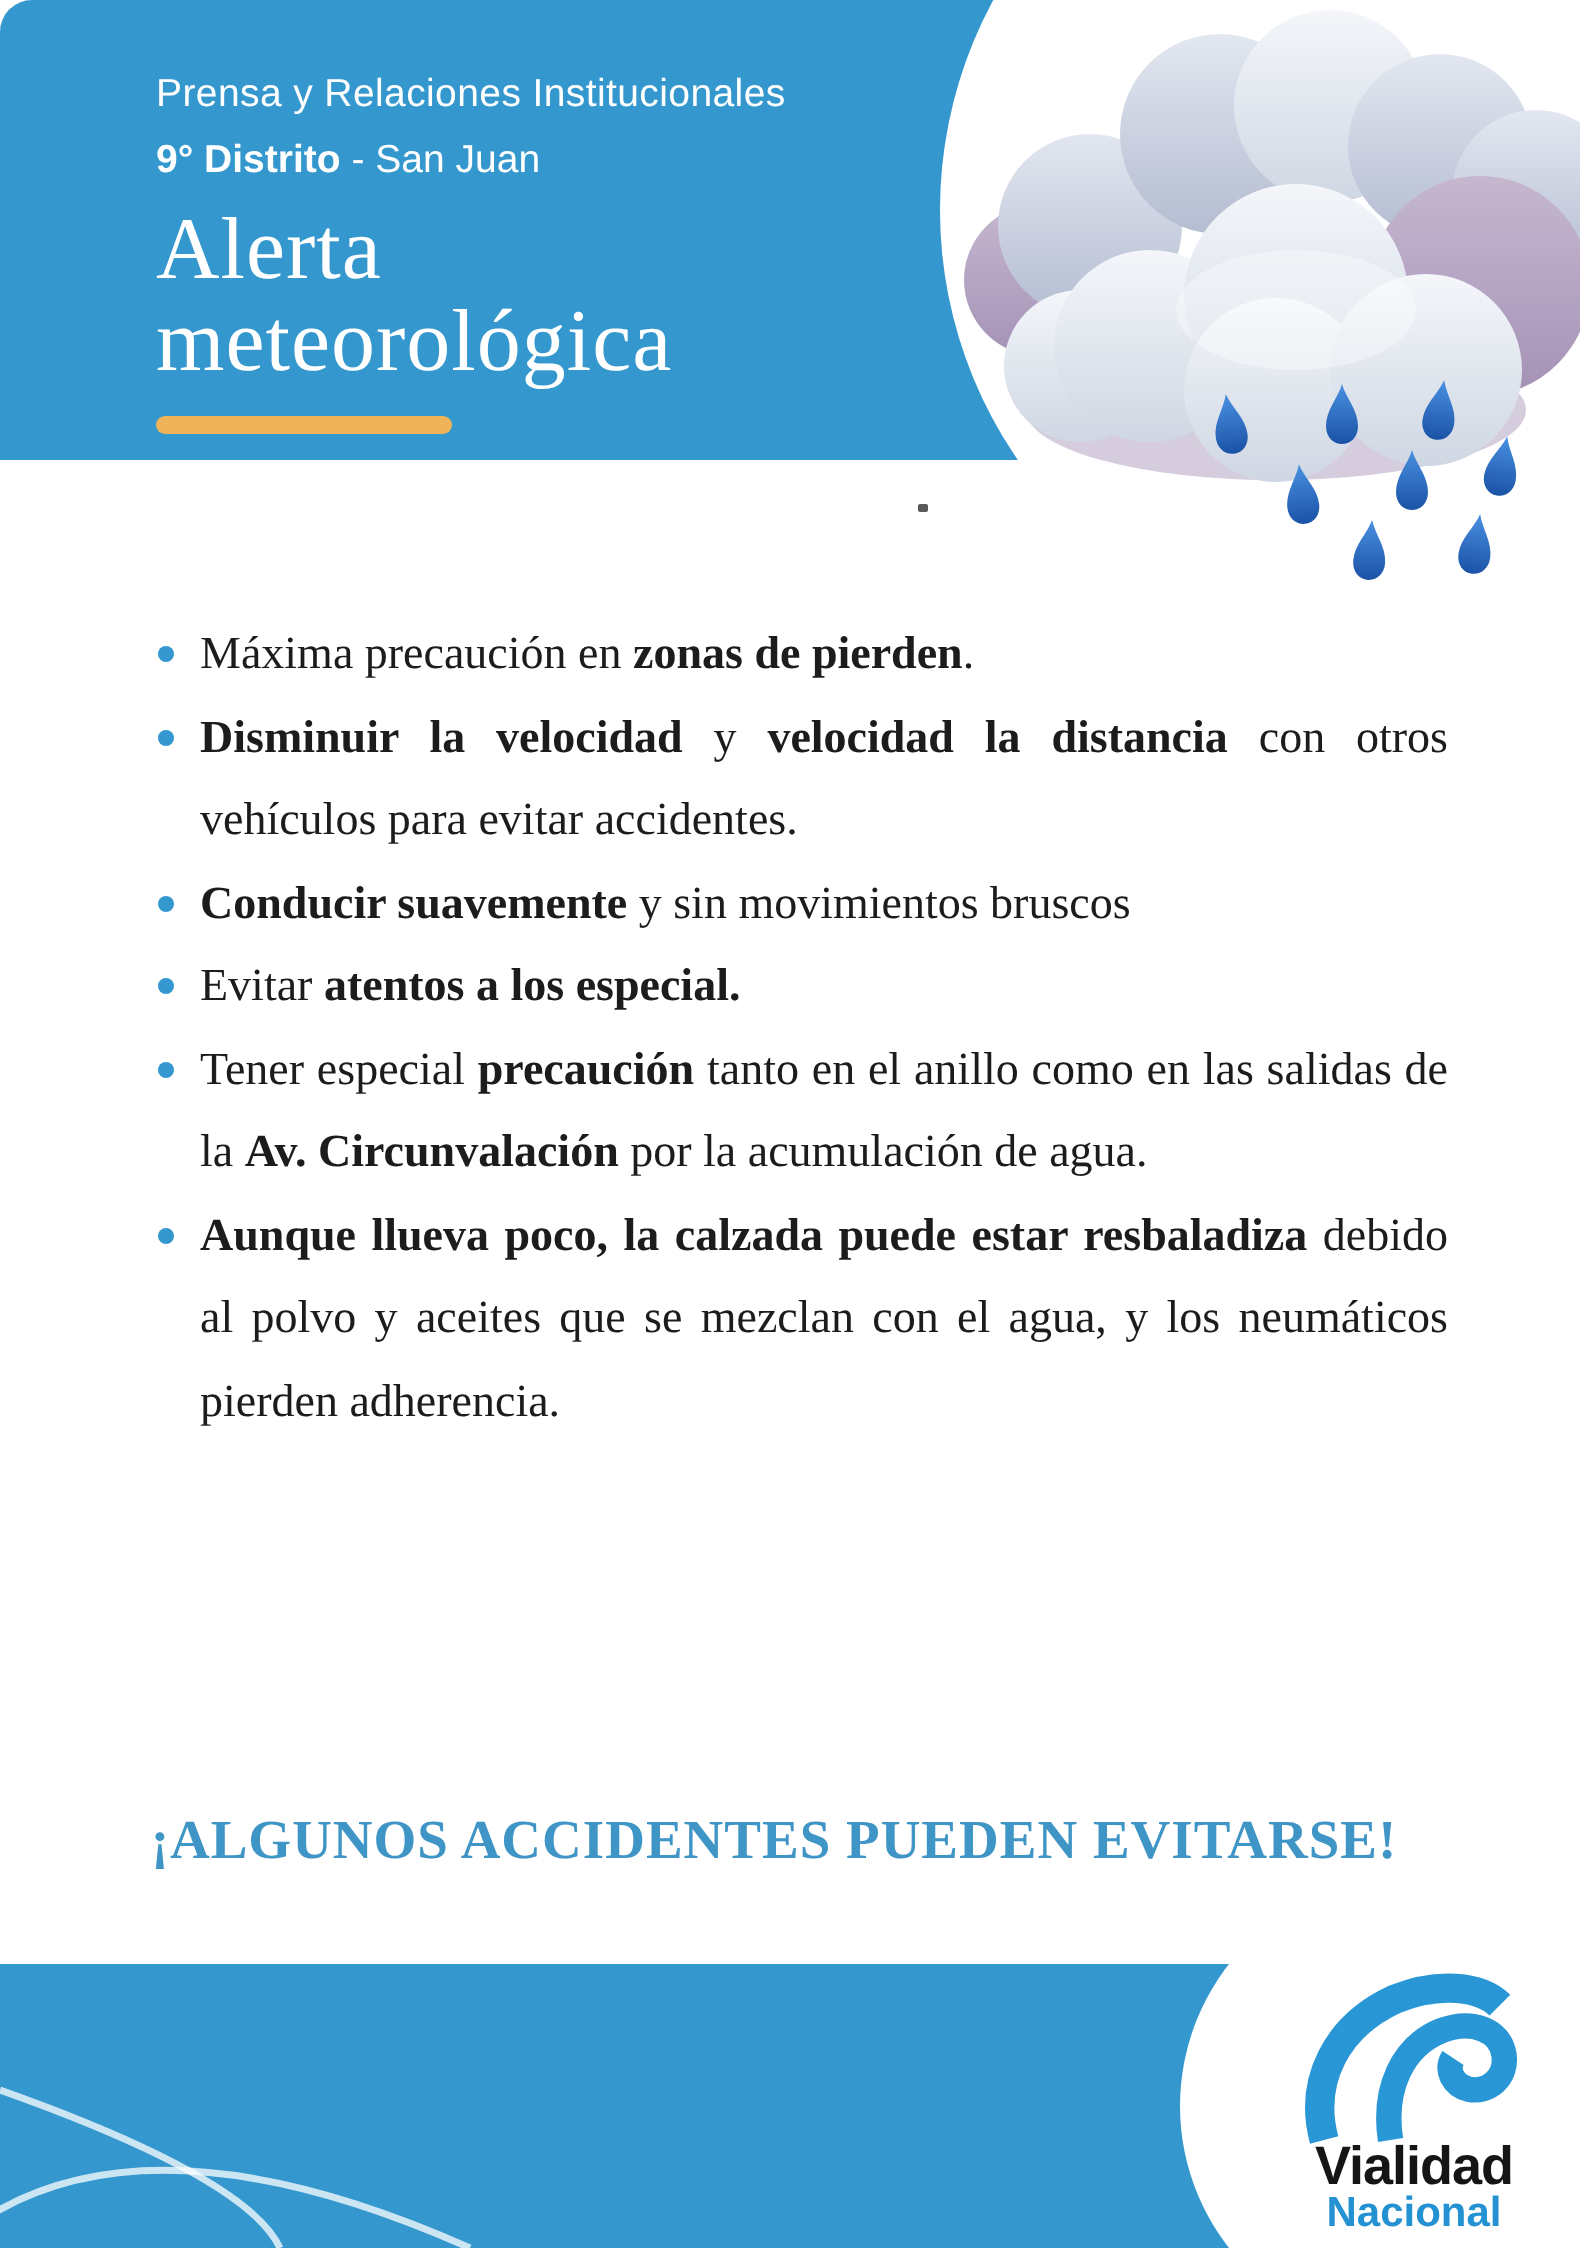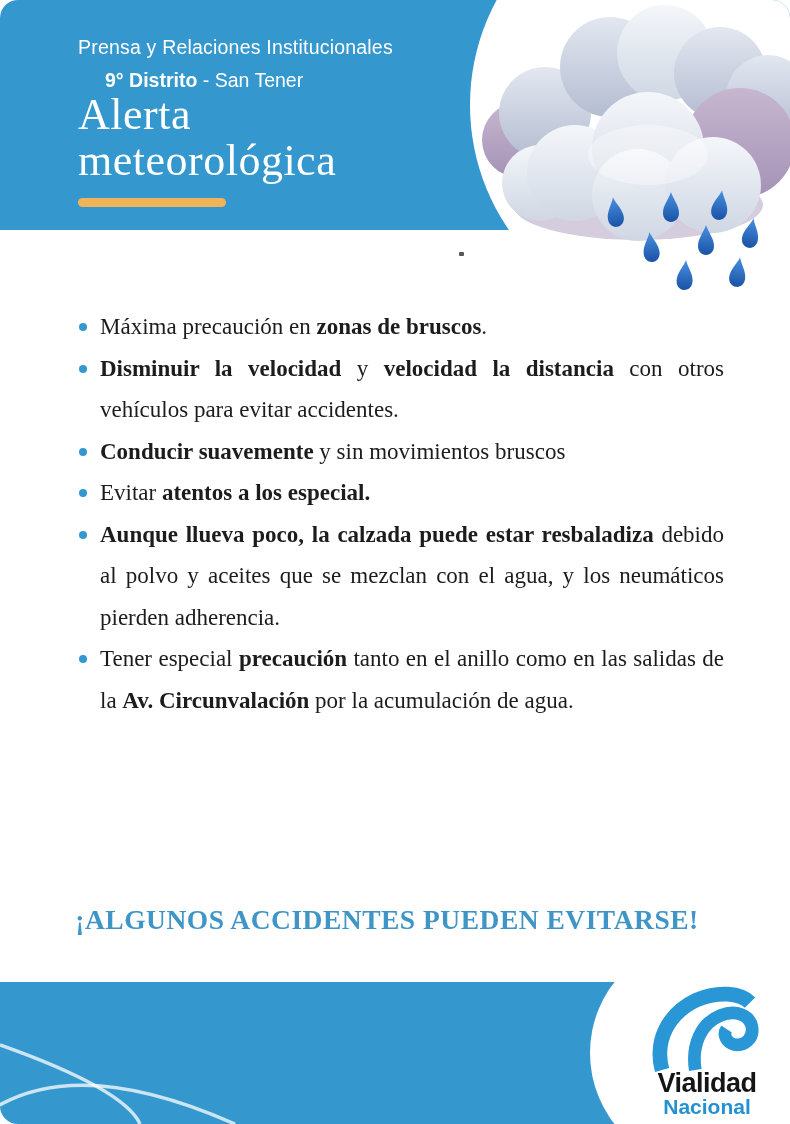--- a/index.html
+++ b/index.html
@@ -1,34 +1,34 @@
 <!DOCTYPE html>
 <html style="--blue: #3498cf; --orange: #efb457; --text: #1c1c1c; --callout: #3e95c6; --logo-blue: #2491d2;"><head>
 <meta charset="utf-8">
 <style>
   :root{
     --blue:#3498cf; --orange:#efb457; --text:#1c1c1c;
     --callout:#3e95c6; --logo-blue:#2491d2;
   }
   html,body{margin:0;padding:0;background:#ffffff;}
   .page{position:relative;width:790px;height:1124px;background:#fff;overflow:hidden;
-        font-family:"Liberation Serif",serif;border-radius:18px;}
+        font-family:"Liberation Serif",serif;}
 
   
   .header{position:absolute;top:0;left:0;width:790px;height:230px;
           background:var(--blue);border-top-left-radius:16px;}
   .header-cutout{position:absolute;top:-115px;left:470px;width:440px;height:440px;
                  background:#fff;border-radius:50%;}
   .header-text{position:absolute;top:36px;left:78px;color:#fff;
                font-family:"Liberation Sans",sans-serif;z-index:3;}
   .dept{font-size:19.5px;letter-spacing:.2px;}
   .district{font-size:19.5px;margin-top:10px;}
-  .district b{font-weight:700;margin-left:27px;}
+  .district b{font-weight:700;}
   .title{font-family:"Liberation Serif",serif;font-size:44px;line-height:46px;
-         letter-spacing:.5px;}
+         margin-top:10px;letter-spacing:.5px;}
   .underline{width:148px;height:9px;border-radius:5px;background:var(--orange);margin-top:14px;}
 
   .cloud{position:absolute;top:5px;right:0;width:312px;height:295px;z-index:2;overflow:visible;}
   .speck{position:absolute;left:459px;top:252px;width:5px;height:4px;background:#3c3c3c;
          border-radius:1px;opacity:.85;}
 
   
   .list{position:absolute;top:306px;left:78px;width:646px;list-style:none;margin:0;padding:0;}
   .list li{position:relative;padding-left:22px;font-size:23px;line-height:41.5px;
            color:var(--text);text-align:justify;}
@@ -55,21 +55,21 @@
 </head>
 <body>
 
 <div class="page">
 
   <div class="header">
     <div class="header-cutout"></div>
   </div>
   <div class="header-text">
     <div class="dept">Prensa y Relaciones Institucionales</div>
-    <div class="district"><b>9° Distrito</b><span> - San Tener</span></div>
+    <div class="district"><b>9° Distrito</b><span> - San Juan</span></div>
     <div class="title"><span>Alerta</span><br><span>meteorológica</span></div>
     <div class="underline"></div>
   </div>
 
   <svg class="cloud" viewBox="0 0 312 295" xmlns="http://www.w3.org/2000/svg">
     <defs>
       <linearGradient id="gLight" x1="0" y1="0" x2="0" y2="1">
         <stop offset="0" stop-color="#f4f6fa"></stop>
           <stop offset="1" stop-color="#cfd7e3"></stop>
       </linearGradient>
@@ -110,26 +110,26 @@
       <path transform="translate(265,213) rotate(10 8 15)" d="M8,0 C10,7 16,13 16,21 C16,26.5 12.4,30 8,30 C3.6,30 0,26.5 0,21 C0,13 6,7 8,0 Z"></path>
       <path transform="translate(220,220)" d="M8,0 C10,7 16,13 16,21 C16,26.5 12.4,30 8,30 C3.6,30 0,26.5 0,21 C0,13 6,7 8,0 Z"></path>
       <path transform="translate(165,227) rotate(-6 8 15)" d="M8,0 C10,7 16,13 16,21 C16,26.5 12.4,30 8,30 C3.6,30 0,26.5 0,21 C0,13 6,7 8,0 Z"></path>
       <path transform="translate(199,255) rotate(4 8 15)" d="M8,0 C10,7 16,13 16,21 C16,26.5 12.4,30 8,30 C3.6,30 0,26.5 0,21 C0,13 6,7 8,0 Z"></path>
       <path transform="translate(252,252) rotate(8 8 15)" d="M8,0 C10,7 16,13 16,21 C16,26.5 12.4,30 8,30 C3.6,30 0,26.5 0,21 C0,13 6,7 8,0 Z"></path>
     </g>
   </svg>
   <div class="speck"></div>
 
   <ul class="list">
-      <li><span class="dot"></span><span>Máxima precaución en </span><b>zonas de bruscos</b><span>.</span></li>
+      <li><span class="dot"></span><span>Máxima precaución en </span><b>zonas de pierden</b><span>.</span></li>
       <li><span class="dot"></span><b>Disminuir la velocidad</b><span> y </span><b>velocidad la distancia</b><span> con otros vehículos para evitar accidentes.</span></li>
       <li><span class="dot"></span><b>Conducir suavemente</b><span> y sin movimientos bruscos</span></li>
       <li><span class="dot"></span><span>Evitar </span><b>atentos a los especial.</b></li>
+      <li><span class="dot"></span><span>Tener especial </span><b>precaución</b><span> tanto en el anillo como en las salidas de la </span><b>Av. Circunvalación</b><span> por la acumulación de agua.</span></li>
       <li><span class="dot"></span><b>Aunque llueva poco, la calzada puede estar resbaladiza</b><span> debido al polvo y aceites que se mezclan con el agua, y los neumáticos pierden adherencia.</span></li>
-      <li><span class="dot"></span><span>Tener especial </span><b>precaución</b><span> tanto en el anillo como en las salidas de la </span><b>Av. Circunvalación</b><span> por la acumulación de agua.</span></li>
     </ul>
 
   <div class="callout">¡ALGUNOS ACCIDENTES PUEDEN EVITARSE!</div>
 
   <div class="footer">
     <svg class="footer-arcs" viewBox="0 0 790 142" xmlns="http://www.w3.org/2000/svg">
       <path d="M0,63 Q124,107 140,142" fill="none" stroke="rgba(255,255,255,0.75)" stroke-width="3.5"></path>
       <path d="M-4,125 Q82,74 235,142" fill="none" stroke="rgba(255,255,255,0.75)" stroke-width="3.5"></path>
     </svg>
     <div class="footer-cutout"></div>

